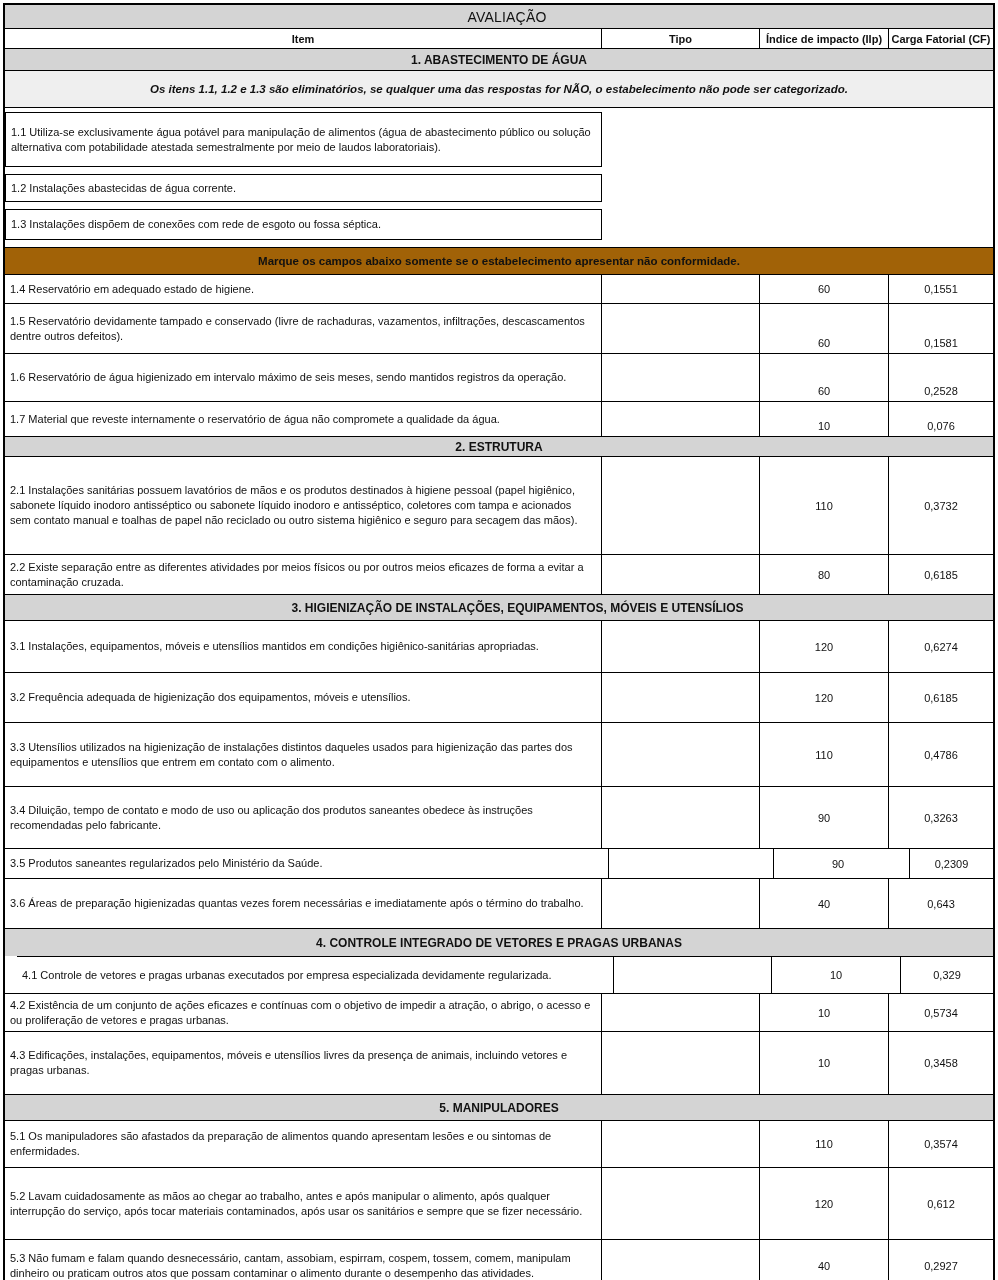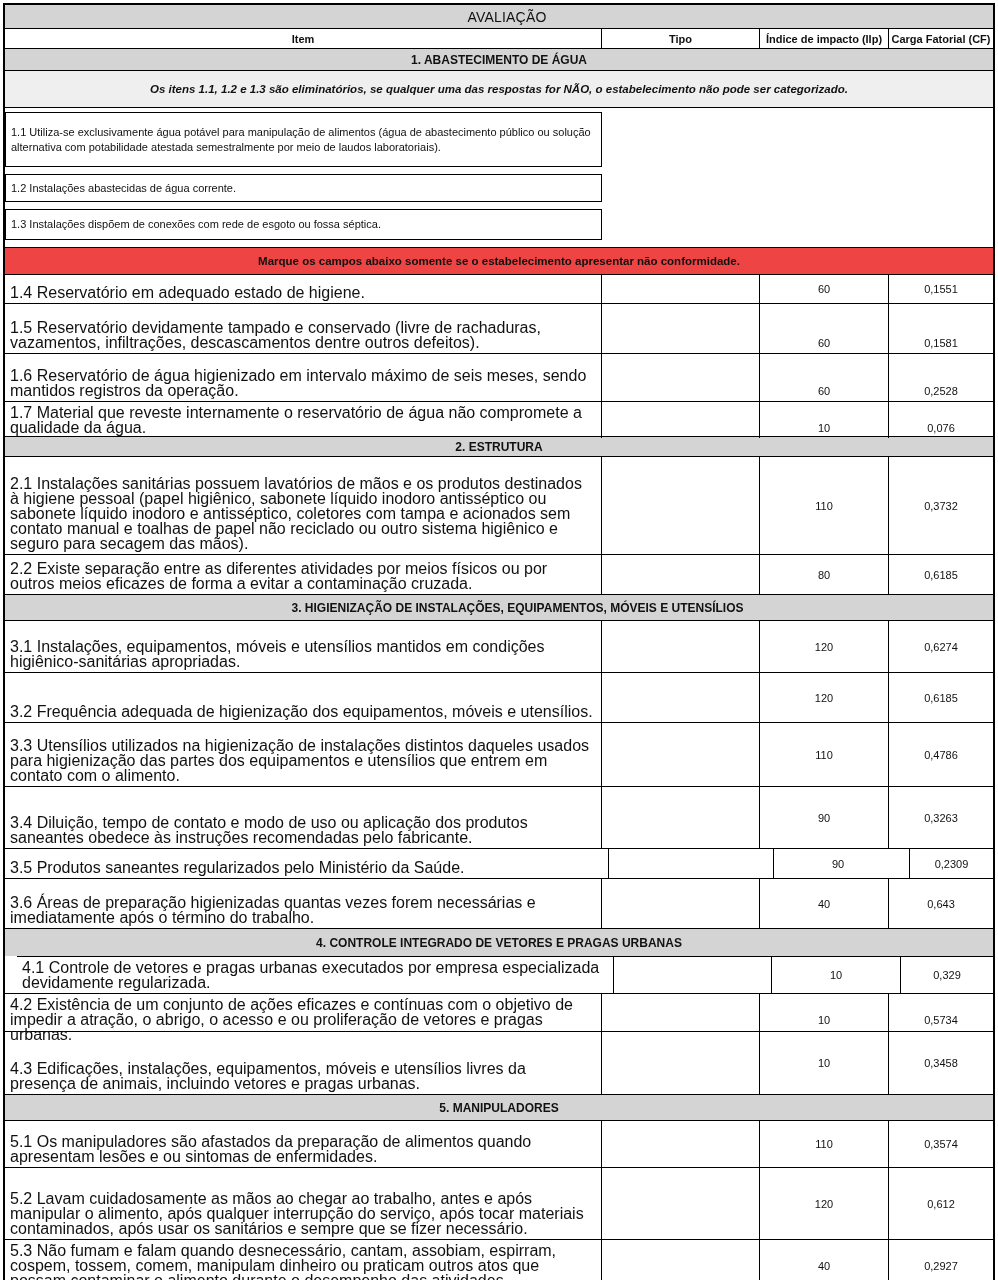--- a/index.html
+++ b/index.html
@@ -58,43 +58,43 @@
     border-top: 1px solid #000;
     font-weight: bold;
   }
   .band-section { background: #d4d4d4; font-size: 12px; }
   .band-note {
     background: #efefef;
     font-style: italic;
     font-size: 11.5px;
     border-bottom: 1px solid #000;
   }
-  .band-notice { background: #ef4444; font-size: 11.5px; }
+  .band-notice { background: #a16207; font-size: 11.5px; }
   
   .row-boxed { border: none; padding-left: 0; }
   .band-note + .row-boxed { margin-top: 4px; }
   .row-boxed { margin-bottom: 7px; }
   .row-boxed .bbox {
     width: 597px;
     height: 100%;
     border: 1px solid #000;
     padding: 3px 6px 3px 5px;
     font-size: 11px;
     line-height: 15px;
     display: flex;
     align-items: center;
   }
   .row-boxed .bbox span { display: block; }
   
   .item-cell {
     padding: 3px 8px 3px 5px;
-    font-size: 16px;
+    font-size: 11px;
     line-height: 15px;
     display: flex;
-    align-items: flex-end;
+    align-items: center;
   }
   .num-cell {
     display: flex;
     align-items: center;
     justify-content: center;
     font-size: 11px;
   }
   .num-bottom { align-items: flex-end; padding-bottom: 4px; }
 </style>
 </head>

